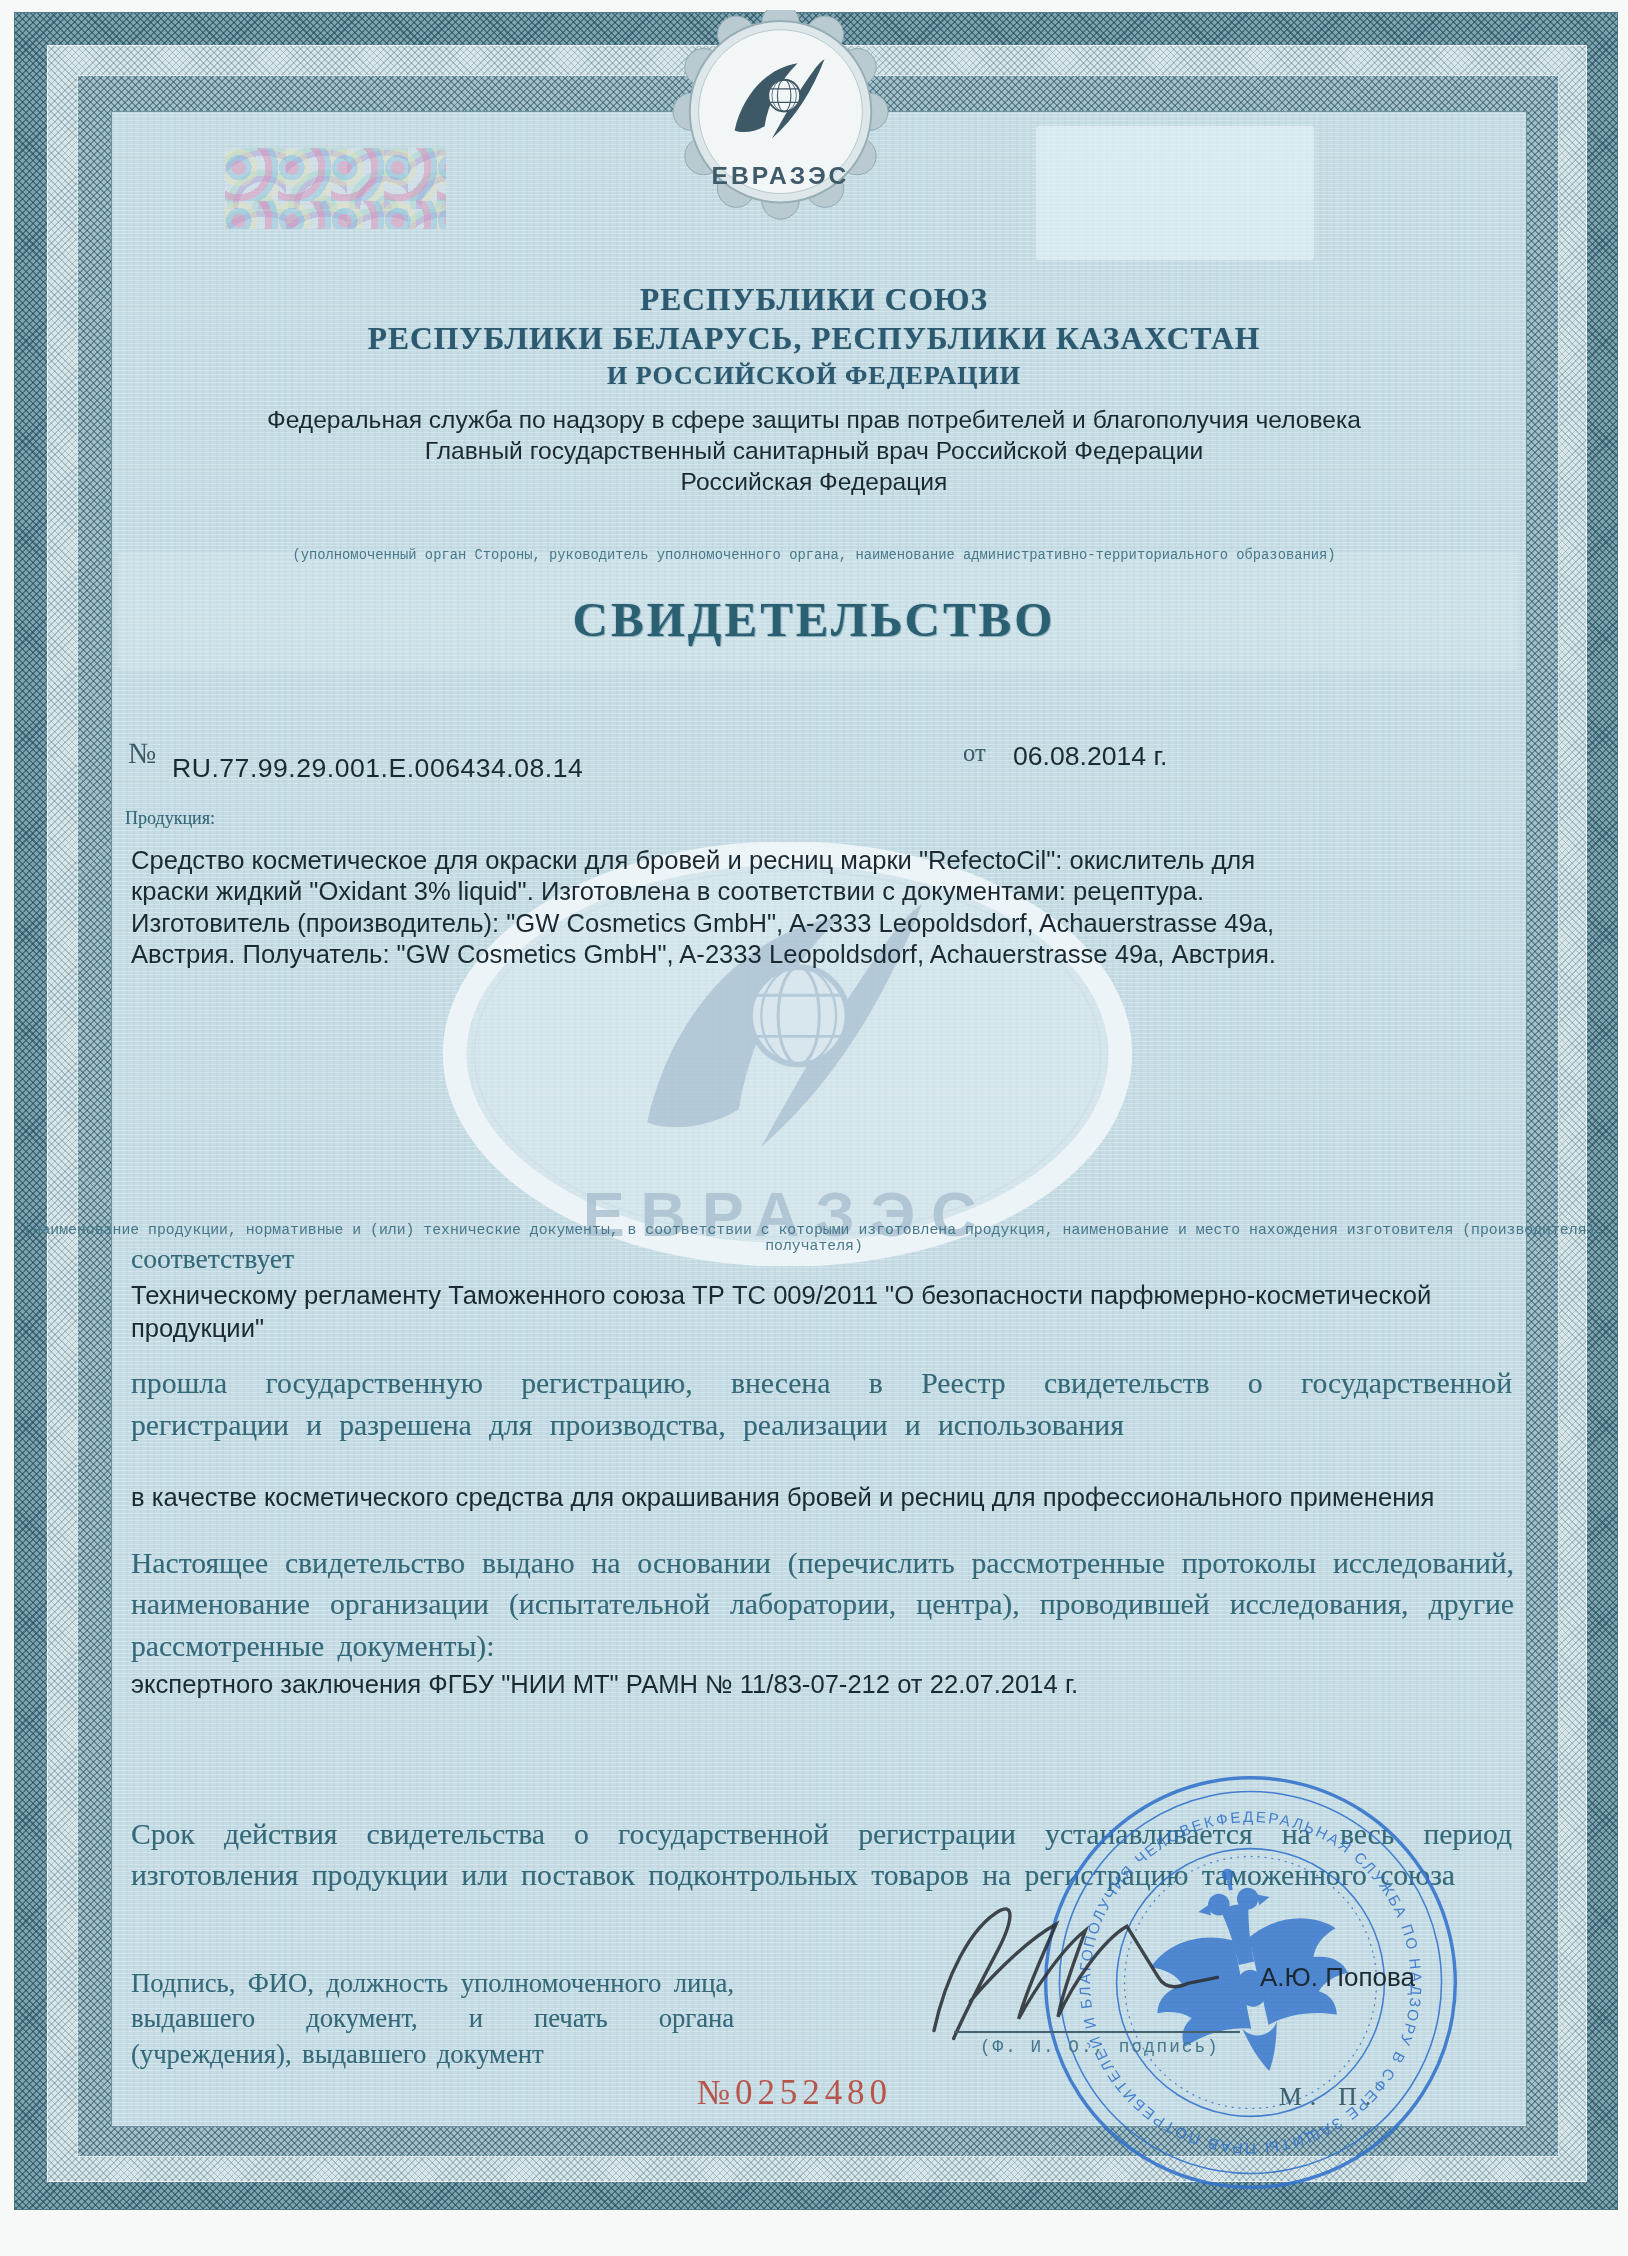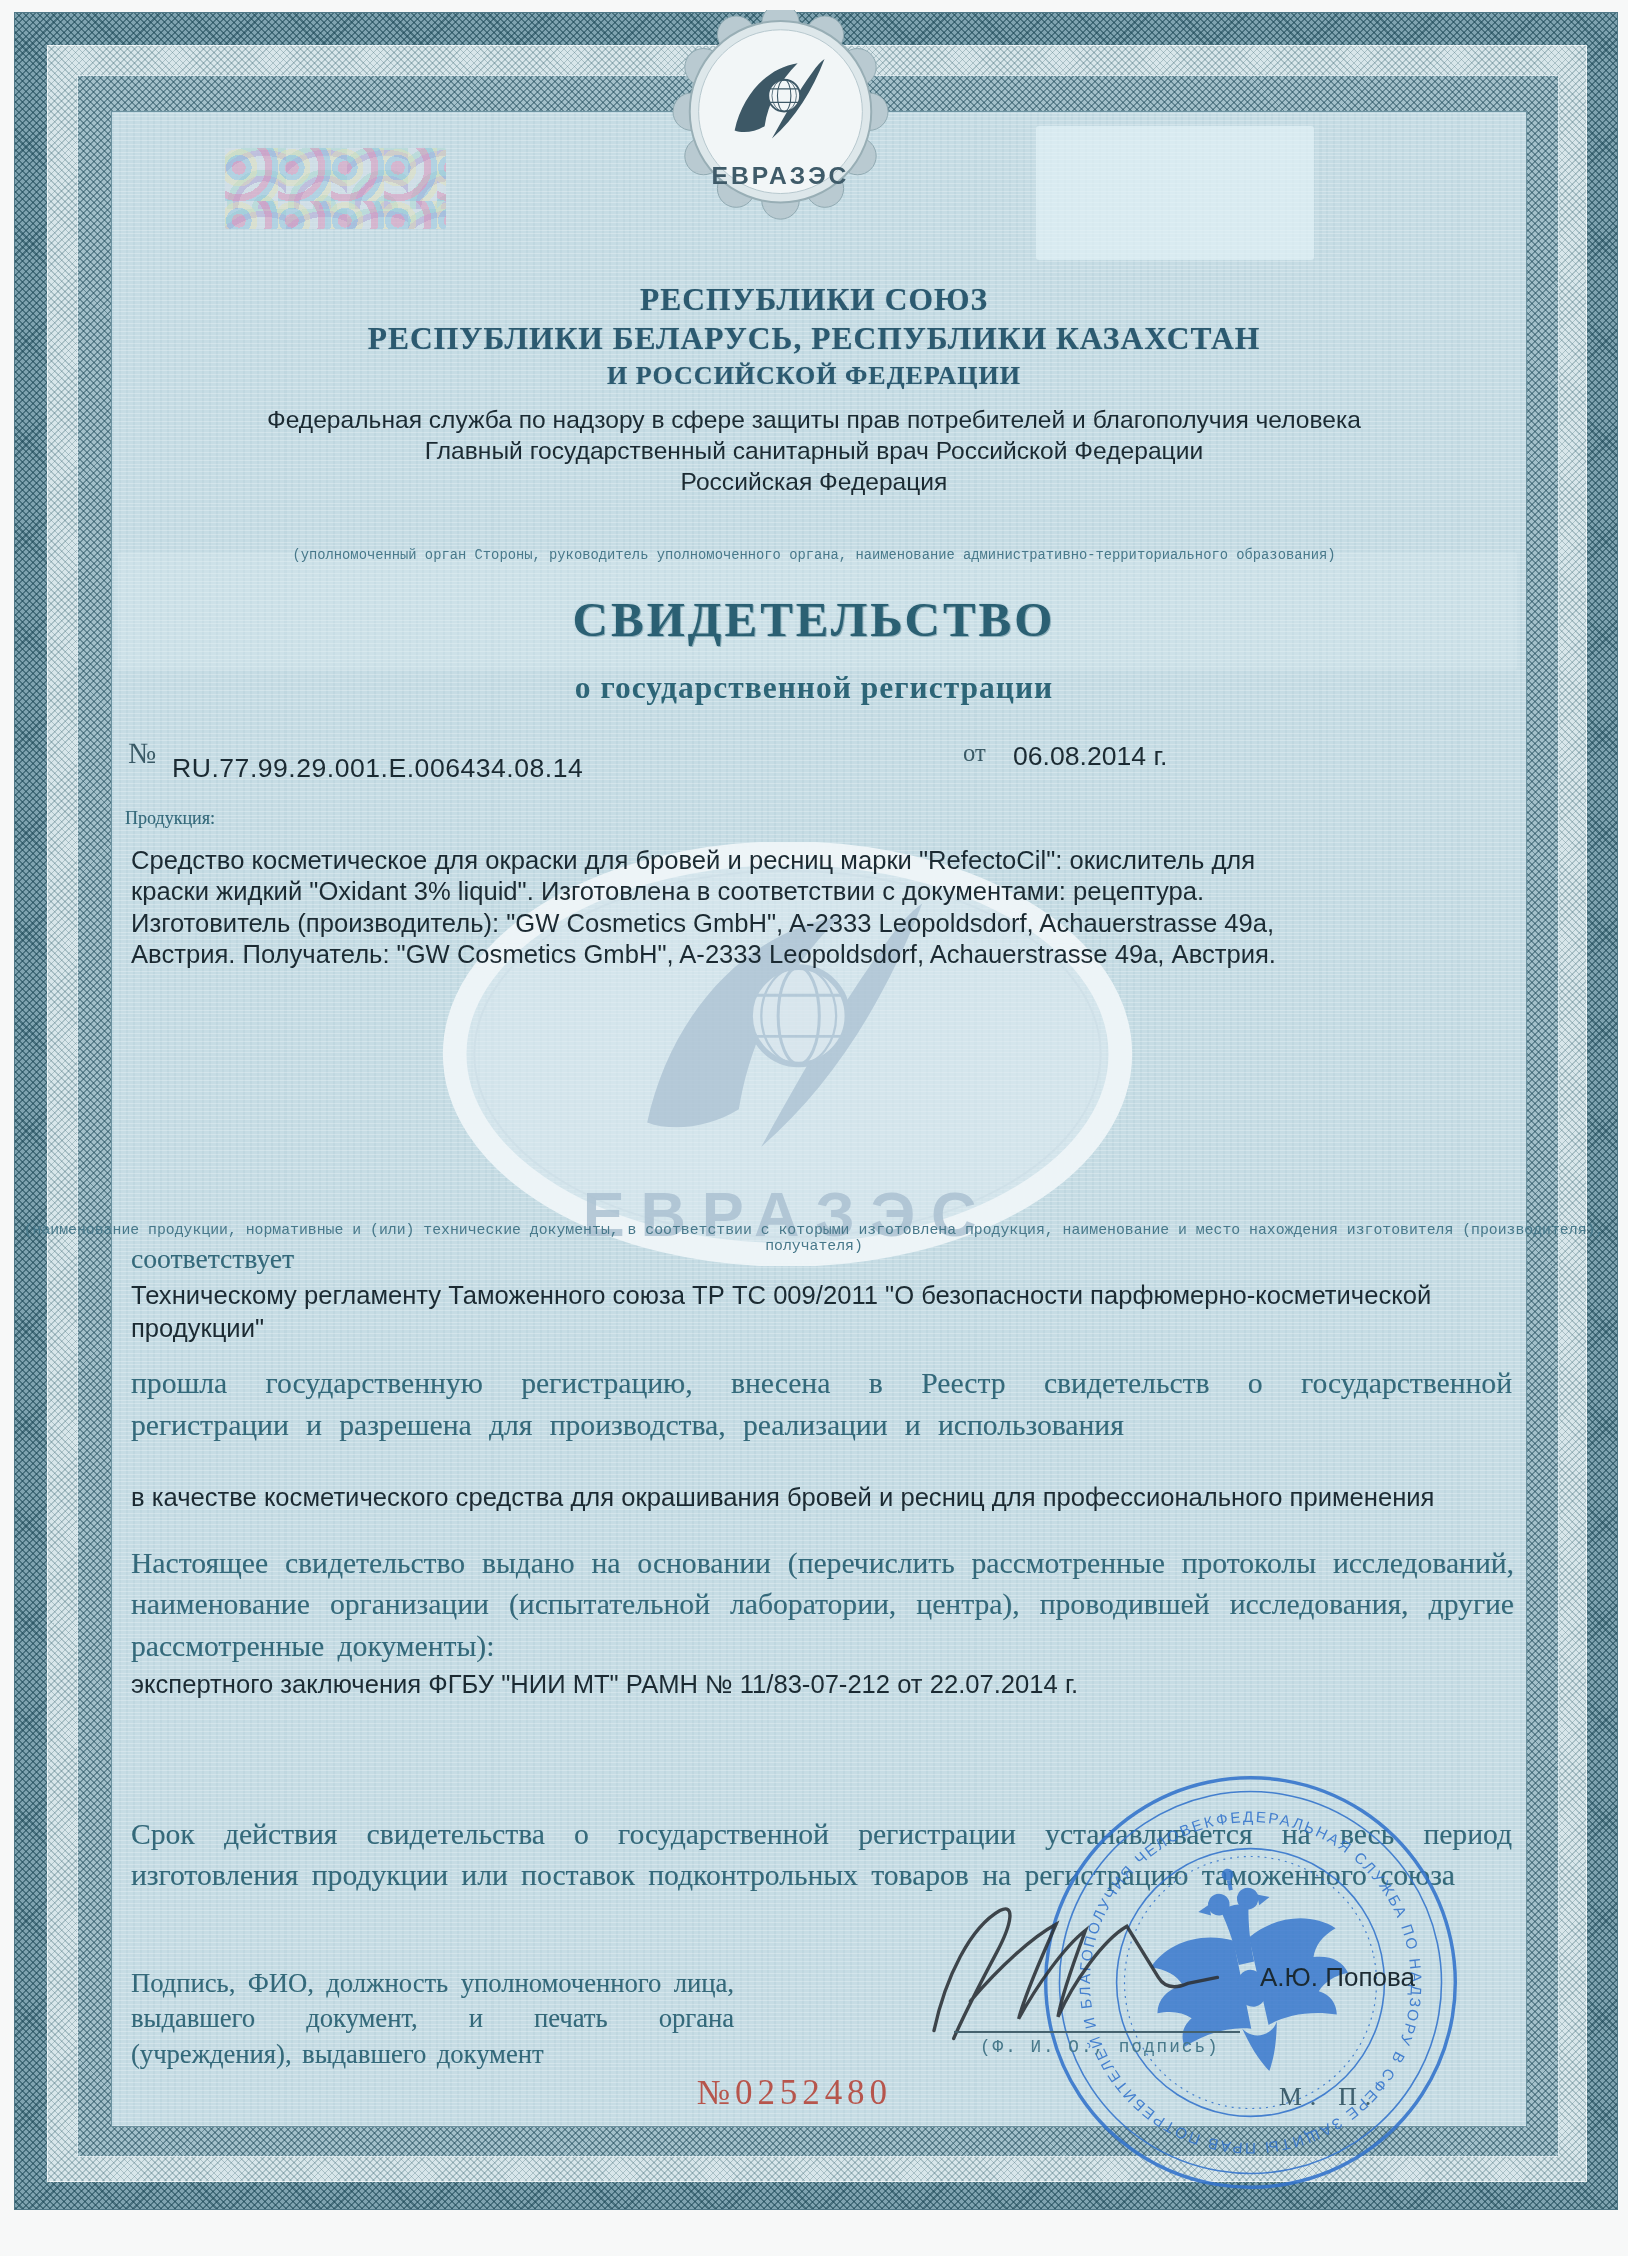--- a/index.html
+++ b/index.html
@@ -163,21 +163,20 @@
 
   <div class="abs ctr sansdark agency z3">
     <div>Федеральная служба по надзору в сфере защиты прав потребителей и благополучия человека</div>
     <div>Главный государственный санитарный врач Российской Федерации</div>
     <div>Российская Федерация</div>
   </div>
 
   <div class="abs ctr smallcap cap1 z3">(уполномоченный орган Стороны, руководитель уполномоченного органа, наименование административно-территориального образования)</div>
 
   <div class="abs ctr title-main z3">СВИДЕТЕЛЬСТВО</div>
-  <div class="abs ctr title-sub z3">о государственной регистрации</div>
 
   <div class="abs reg-row z3">
     <span class="reg-no">№</span>
     <span class="reg-num sansdark">RU.77.99.29.001.E.006434.08.14</span>
     <span class="reg-ot">от</span>
     <span class="reg-date sansdark">06.08.2014 г.</span>
   </div>
 
   <div class="abs tealform prod-label z3">Продукция:</div>
   <div class="abs sansdark prod-lines z3">

